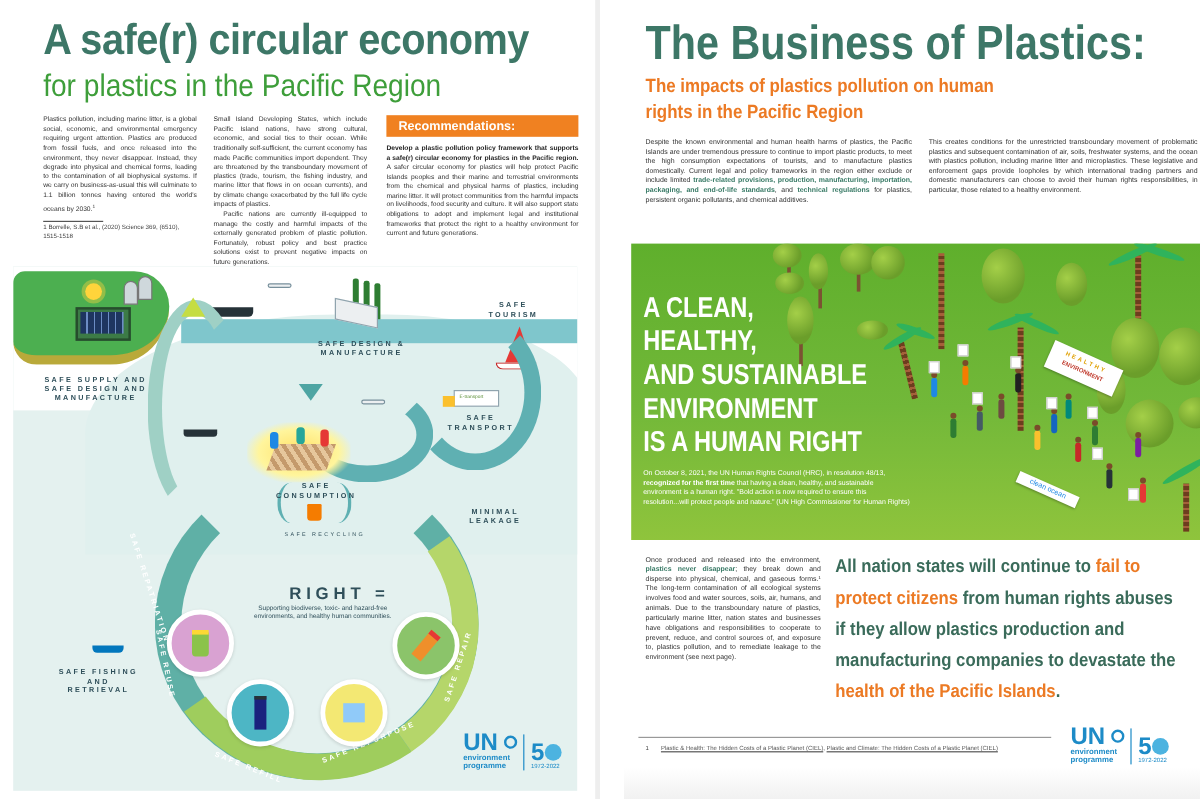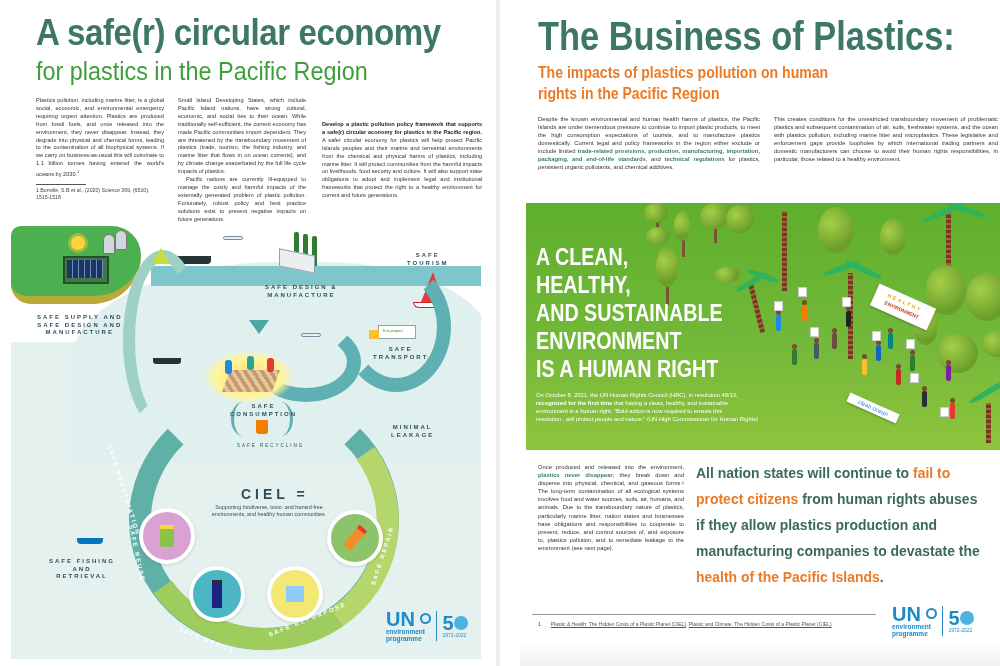--- a/index.html
+++ b/index.html
@@ -47,21 +47,21 @@
 
   .bubble { position: absolute; width: 56px; height: 56px; border-radius: 50%; border: 4px solid #fff; box-shadow: 0 1px 3px rgba(0,0,0,0.15); }
   .bubble .item { position: absolute; left: 50%; top: 50%; transform: translate(-50%,-50%); }
 
   .ig-label { position: absolute; font-size: 6px; letter-spacing: 2px; color: #2f4f5a; text-align: center; font-weight: bold; line-height: 7.6px; white-space: nowrap; }
   .ring-label { position: absolute; font-size: 6px; letter-spacing: 2px; color: #fff; font-weight: bold; white-space: nowrap; }
 
   .safe-eq { position: absolute; left: 230px; top: 264px; font-size: 14px; letter-spacing: 4px; color: #2f4f5a; font-weight: bold; }
   .safe-desc { position: absolute; left: 198px; top: 282px; width: 120px; font-size: 5.4px; line-height: 7.2px; text-align: center; color: #2f4f5a; }
 
-  .un-logo { display: flex; align-items: center; }
+  .un-logo { display: flex; align-items: flex-end; }
   .un-logo .un { font-size: 20px; font-weight: bold; color: #1d8bc7; line-height: 18px; }
   .un-logo .env { font-size: 6.5px; color: #1d8bc7; font-weight: bold; line-height: 7px; }
   .un-logo .sep { width: 1px; height: 30px; background: #1d8bc7; margin: 0 5px; }
   .un-logo .fifty { font-size: 20px; font-weight: bold; color: #1d8bc7; line-height: 18px; }
   .un-logo .years { font-size: 5px; color: #1d8bc7; }
   .globe { display: inline-block; width: 11px; height: 11px; border-radius: 50%; border: 2px solid #1d8bc7; vertical-align: top; margin-top: 3px; }
   .globe-fill { display: inline-block; width: 14px; height: 14px; border-radius: 50%; background: #4cb3e0; vertical-align: top; margin-top: 2px; }
   .ig-logo { position: absolute; left: 375px; top: 388px; }
 
   
@@ -109,20 +109,21 @@
     <span>Plastics pollution, including marine litter, is a global social, economic, and environmental emergency requiring urgent attention. Plastics are produced from fossil fuels, and once released into the environment, they never disappear. Instead, they degrade into physical and chemical forms, leading to the contamination of all biophysical systems. If we carry on business-as-usual this will culminate to 1.1 billion tonnes having entered the world's oceans by 2030.</span><sup style="font-size:4px">1</sup>
   </div>
   <div class="footnote-rule"></div>
   <div class="footnote-l">1   Borrelle, S.B et al., (2020) Science 369, (6510), 1515-1518</div>
 
   <div class="col-text col2">
     <p>Small Island Developing States, which include Pacific Island nations, have strong cultural, economic, and social ties to their ocean. While traditionally self-sufficient, the current economy has made Pacific communities import dependent. They are threatened by the transboundary movement of plastics (trade, tourism, the fishing industry, and marine litter that flows in on ocean currents), and by climate change exacerbated by the full life cycle impacts of plastics.</p>
     <p class="p2">Pacific nations are currently ill-equipped to manage the costly and harmful impacts of the externally generated problem of plastic pollution. Fortunately, robust policy and best practice solutions exist to prevent negative impacts on future generations.</p>
   </div>
 
+  <div class="rec-head">Recommendations:</div>
   <div class="rec-body">
     <b>Develop a plastic pollution policy framework that supports a safe(r) circular economy for plastics in the Pacific region.</b><span> A safer circular economy for plastics will help protect Pacific Islands peoples and their marine and terrestrial environments from the chemical and physical harms of plastics, including marine litter. It will protect communities from the harmful impacts on livelihoods, food security and culture. It will also support state obligations to adopt and implement legal and institutional frameworks that protect the right to a healthy environment for current and future generations.</span>
   </div>
 
   <div class="infographic">
     <div class="ig-white-top"></div>
     <div class="ig-bg-wave"></div>
 
     <div class="sea-strip"></div>
 
@@ -191,21 +192,21 @@
 RETRIEVAL</div>
 
     <div style="position:absolute;left:66px;top:316px;width:26px;height:6px;background:#0277bd;border-radius:0 0 4px 4px;"></div>
 
     <div class="ring-label" style="left:98px;top:220px;transform:rotate(72deg);transform-origin:left;">SAFE REPATRIATION</div>
     <div class="ring-label" style="left:120px;top:300px;transform:rotate(78deg);transform-origin:left;">SAFE REUSE</div>
     <div class="ring-label" style="left:168px;top:404px;transform:rotate(22deg);transform-origin:left;">SAFE REFILL</div>
     <div class="ring-label" style="left:258px;top:410px;transform:rotate(-22deg);transform-origin:left;">SAFE REPURPOSE</div>
     <div class="ring-label" style="left:362px;top:360px;transform:rotate(-72deg);transform-origin:left;">SAFE REPAIR</div>
 
-    <div class="safe-eq">CIEL =</div>
+    <div class="safe-eq">RIGHT =</div>
     <div class="safe-desc">Supporting biodiverse, toxic- and hazard-free environments, and healthy human communities.</div>
 
     <div class="bubble" style="left:128px;top:286px;background:#d9a2d2;">
       <div class="item" style="width:14px;height:22px;background:#8bc34a;border-top:4px solid #fdd835;border-radius:0 0 3px 3px;"></div>
     </div>
     <div class="bubble" style="left:178px;top:344px;background:#4db6c5;">
       <div class="item" style="width:10px;height:28px;background:#1a237e;border-top:3px solid #263238;"></div>
     </div>
     <div class="bubble" style="left:256px;top:344px;background:#f3e873;">
       <div class="item" style="width:18px;height:16px;background:#90caf9;"></div>

